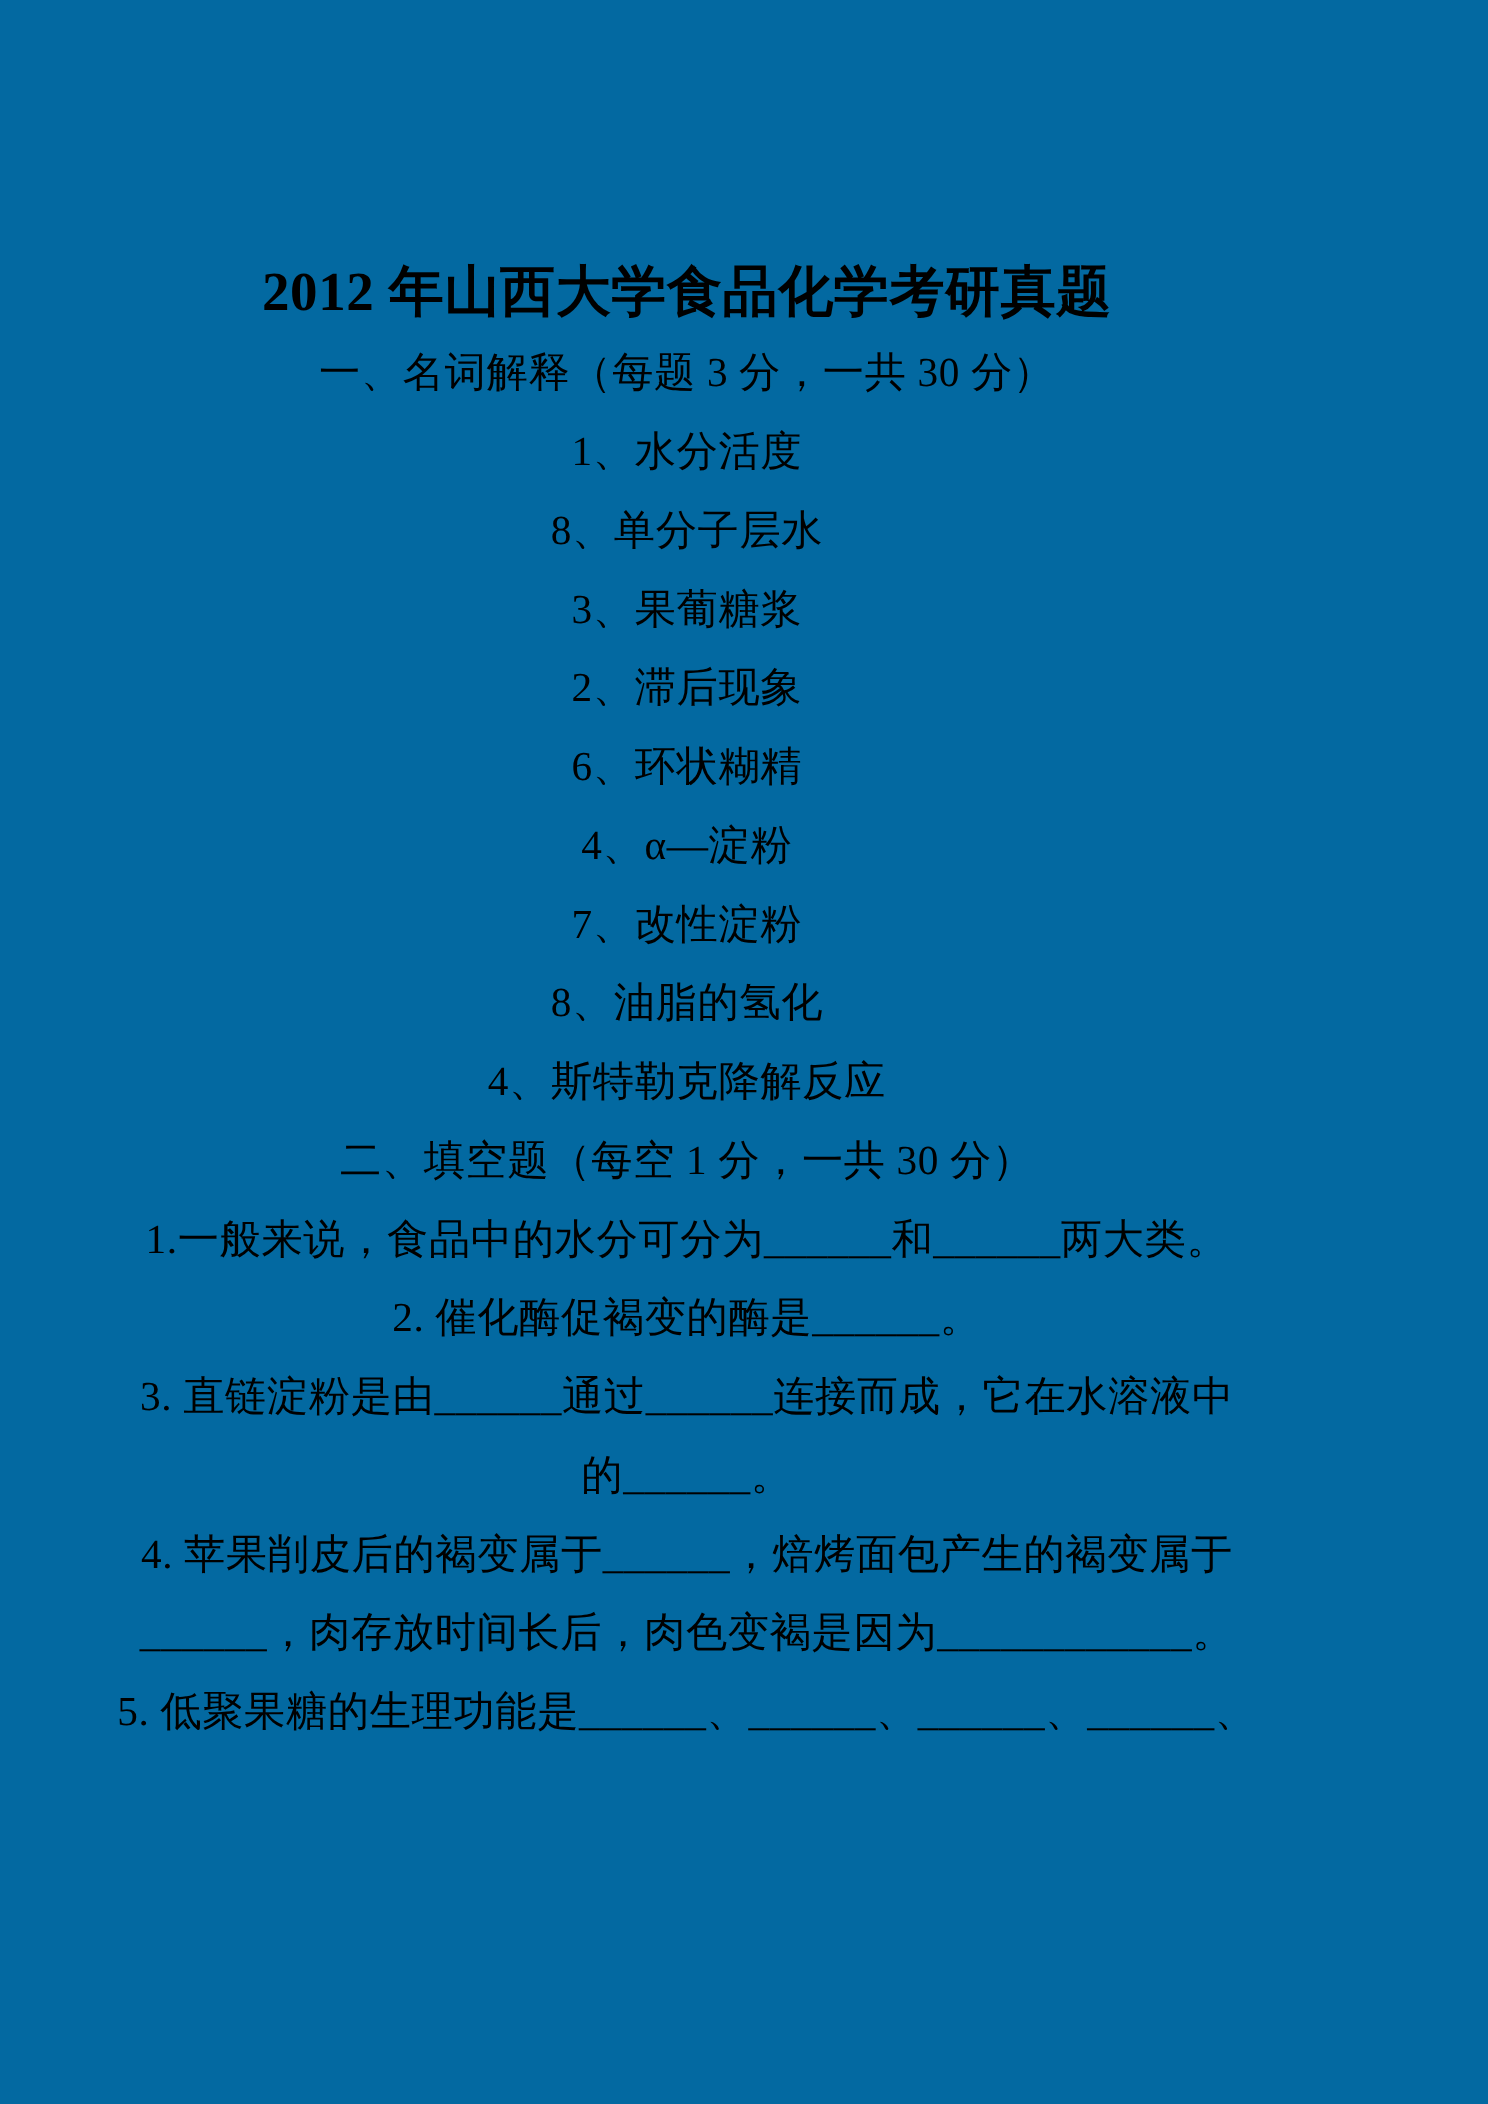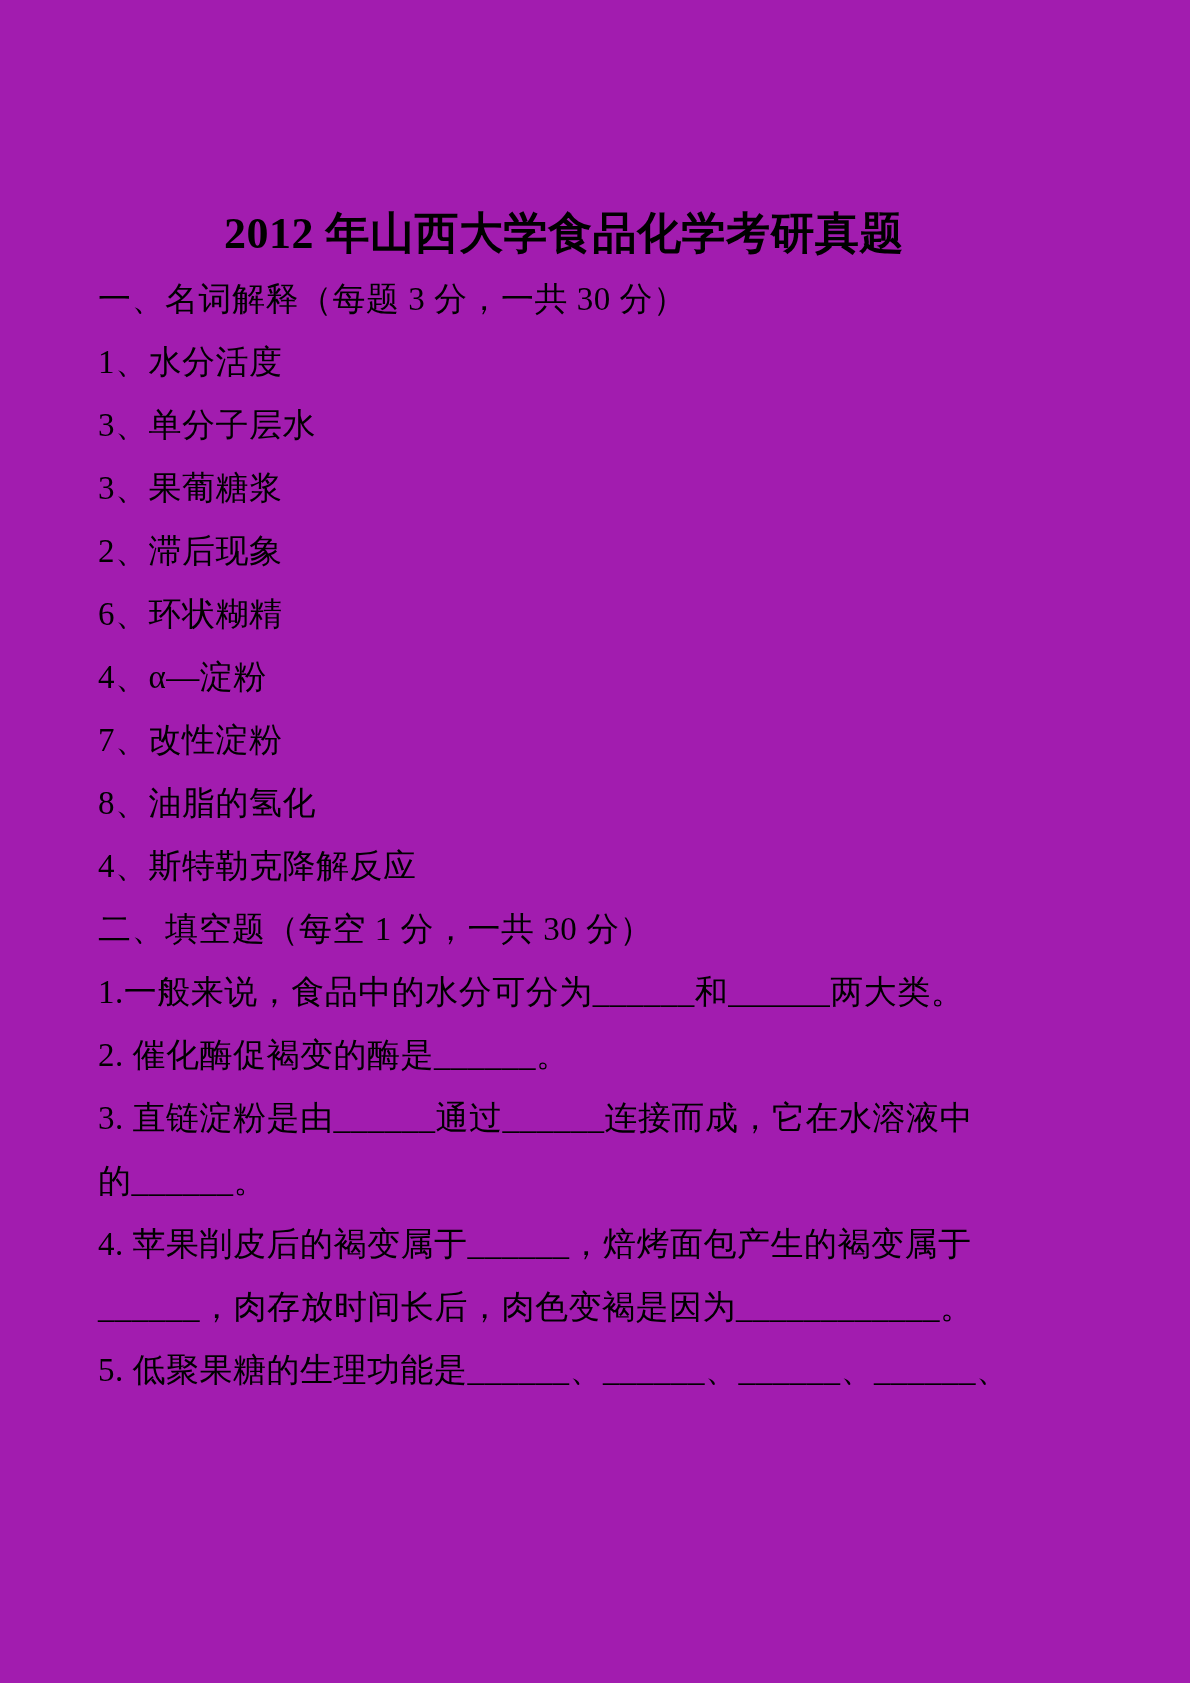--- a/index.html
+++ b/index.html
@@ -5,55 +5,56 @@
   html, body {
     margin: 0;
     padding: 0;
     background: #ffffff;
   }
   .page {
     position: relative;
     width: 1190px;
     height: 1683px;
     margin: 0 auto;
-    background: #a21caf;
+    background: #0369a1;
     color: #000000;
     box-sizing: border-box;
-    padding: 210px 160px 0 98px;
+    padding: 210px 160px 0 69px;
     overflow: hidden;
     font-family: "Liberation Serif", "DejaVu Serif", serif;
   }
   .title {
     font-size: 44px;
     font-weight: bold;
     line-height: 48px;
     margin: 0 0 10px 0;
     text-align: center;
     white-space: nowrap;
     letter-spacing: 0.5px;
   }
   .line {
     font-size: 33px;
     line-height: 63px;
     margin: 0;
     white-space: nowrap;
     letter-spacing: 0.5px;
+    text-align: center;
   }
 </style>
 </head>
 <body>
 
 <div class="page">
   <h1 class="title">2012 年山西大学食品化学考研真题</h1>
 
   <div>
     <p class="line">一、名词解释（每题 3 分，一共 30 分）</p>
 
     <p class="line">1、水分活度</p>
-    <p class="line">3、单分子层水</p>
+    <p class="line">8、单分子层水</p>
     <p class="line">3、果葡糖浆</p>
     <p class="line">2、滞后现象</p>
     <p class="line">6、环状糊精</p>
     <p class="line">4、α—淀粉</p>
     <p class="line">7、改性淀粉</p>
     <p class="line">8、油脂的氢化</p>
     <p class="line">4、斯特勒克降解反应</p>
 
     <p class="line">二、填空题（每空 1 分，一共 30 分）</p>
 

